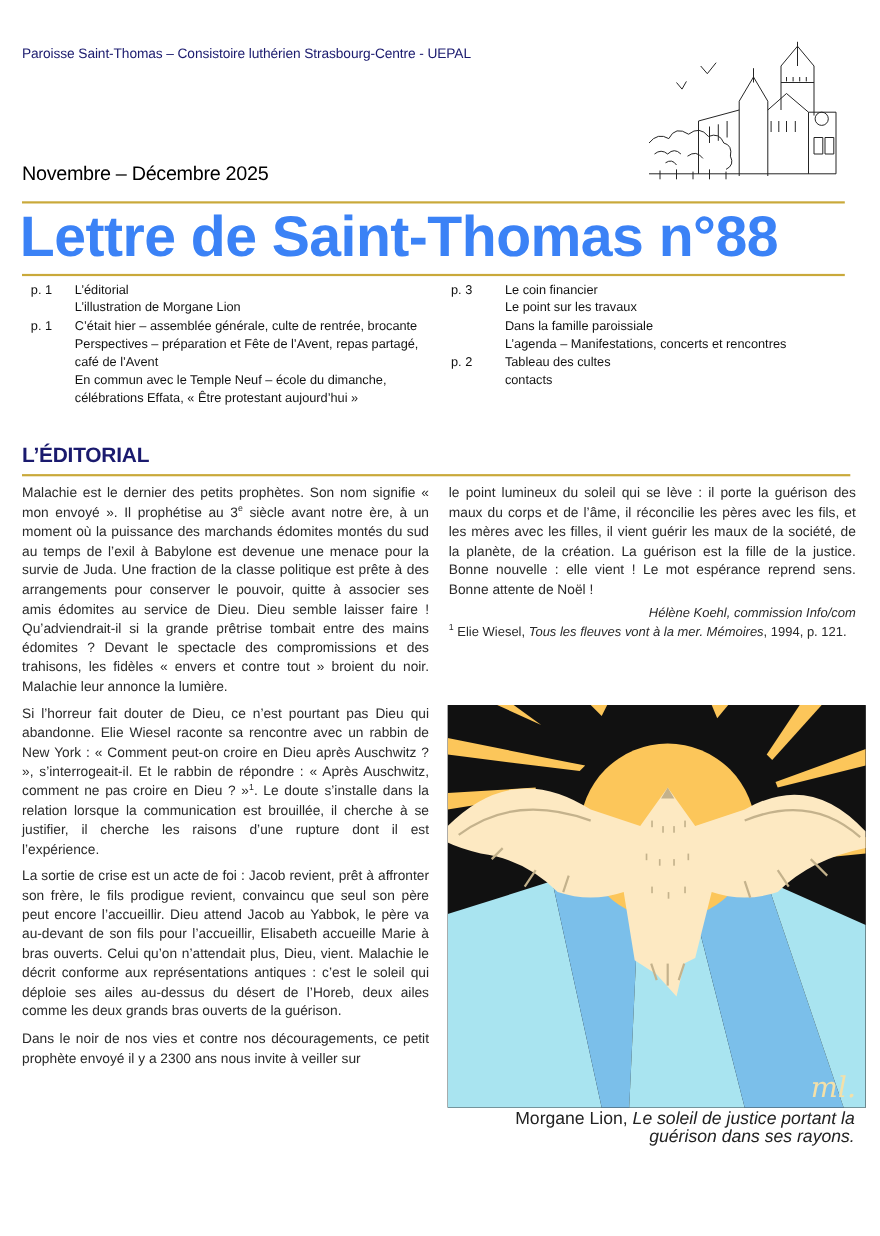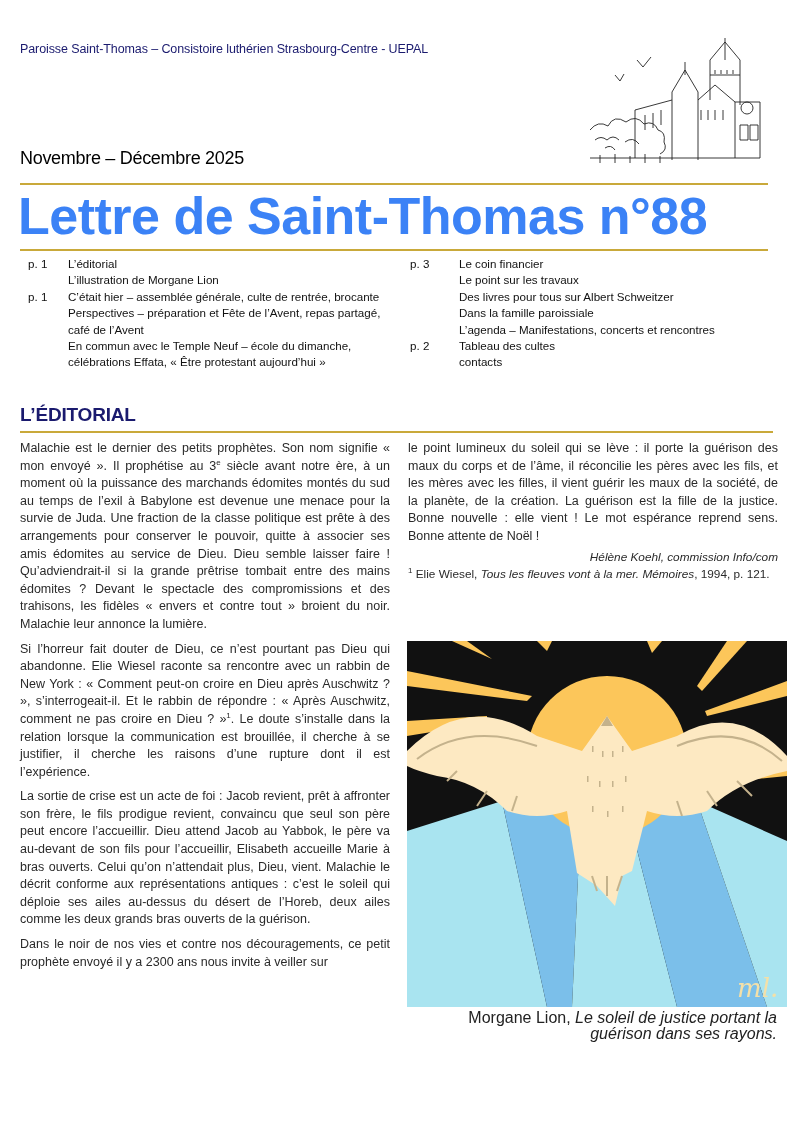--- a/index.html
+++ b/index.html
@@ -78,21 +78,20 @@
     </div>
   </div>
 </div>
 
 <div class="toc toc-right">
   <div class="toc-entry">
     <div class="toc-page">p. 3</div>
     <div class="toc-items">
       <div>Le coin financier</div>
       <div>Le point sur les travaux</div>
-      <div>Des livres pour tous sur Albert Schweitzer</div>
       <div>Dans la famille paroissiale</div>
       <div>L’agenda – Manifestations, concerts et rencontres</div>
     </div>
   </div>
   <div class="toc-entry">
     <div class="toc-page">p. 2</div>
     <div class="toc-items">
       <div>Tableau des cultes</div>
       <div>contacts</div>
     </div>

